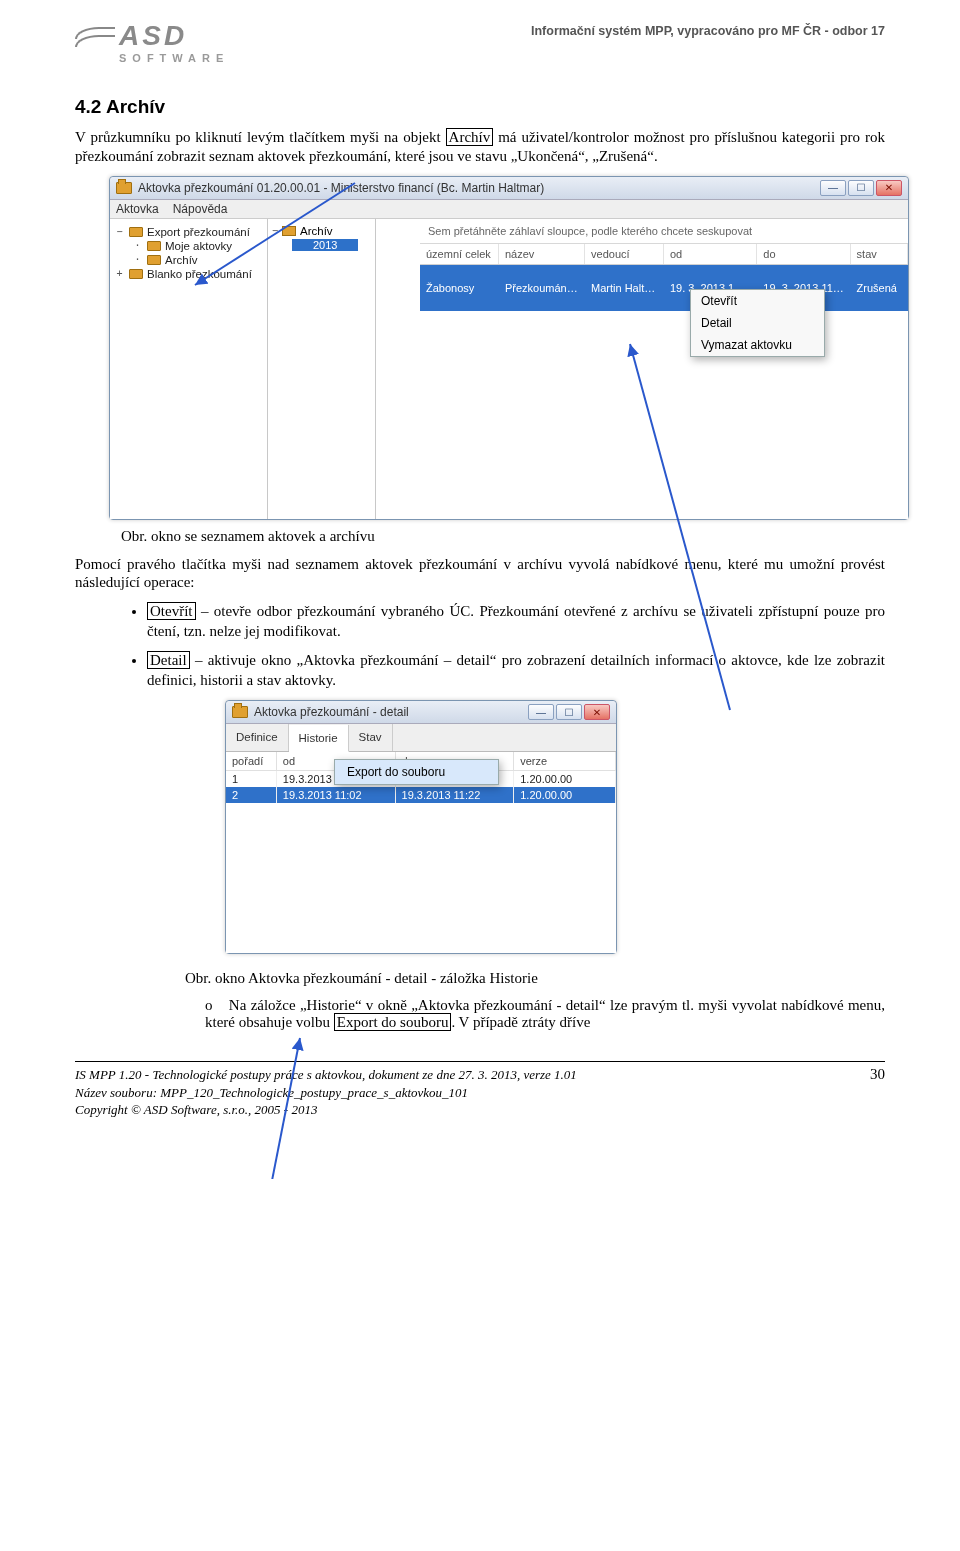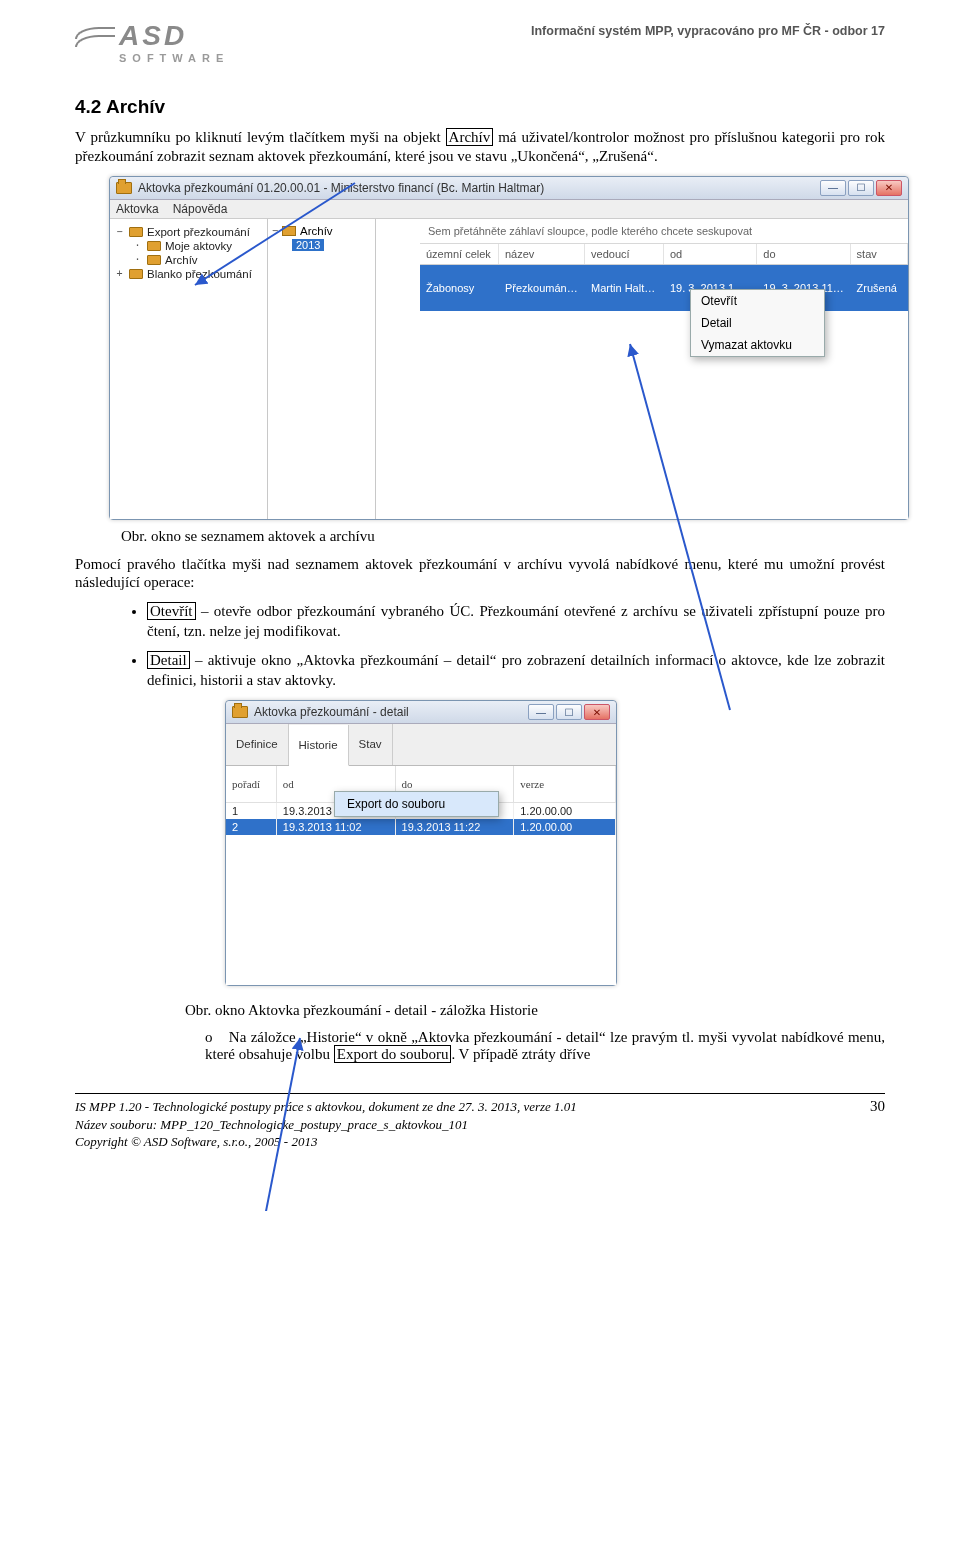--- a/index.html
+++ b/index.html
@@ -68,43 +68,43 @@
   .tree { width:158px; border-right:1px solid #c8c8c8; padding:6px 4px; font-size:11.5px; color:#222; min-height:300px;}
   .tree .folder { display:flex; align-items:center; gap:4px; padding:1px 0;}
   .tree .folder .sq { font-family:monospace; font-size:10px; color:#555; width:11px; text-align:center;}
   .tree .fico { width:14px; height:10px; background:#e0a030; border:1px solid #a06f10; border-radius:1px;}
   .tree .lbl { white-space:nowrap; }
   .tree .child { margin-left:18px; }
 
   .mid { width:108px; border-right:1px solid #c8c8c8; padding:6px 4px; min-height:300px;}
   .mid .node { font-size:11.5px; display:flex; align-items:center; gap:4px;}
   .mid .year { margin-left:20px; font-size:11px; margin-top:2px;}
-  .mid .year span { background:#2d71c9; color:#fff; padding:0 4px;}
+  .mid .year span { background:#2d71c9; color:#fff; padding:0 21px;}
 
   .list { flex:1; padding:0; min-height:300px; position:relative;margin-left:44px;}
   .list .drag { font-size:11px; color:#666; padding:6px 8px; border-bottom:1px solid #d8d8d8;}
   .list .cols { display:grid; grid-template-columns:1.1fr 1.2fr 1.1fr 1.3fr 1.3fr .8fr; font-size:11px; color:#555; border-bottom:1px solid #d0d0d0;}
   .list .cols div { padding:4px 6px; border-right:1px solid #e3e3e3;}
   .list .row { display:grid; grid-template-columns:1.1fr 1.2fr 1.1fr 1.3fr 1.3fr .8fr; font-size:11px; background:#2f71c9; color:#fff;}
   .list .row div { padding:17px 6px; overflow:hidden; white-space:nowrap; text-overflow:ellipsis;}
   .ctxmenu {
     position:absolute; top:70px; left:270px; width:135px;
     background:#f8f8f8; border:1px solid #9aa; box-shadow:2px 3px 8px rgba(0,0,0,.3);
     font-size:12px;
   }
   .ctxmenu div { padding:4px 10px; }
 
   
   .win2 { width:392px; }
   .tabs { display:flex; font-size:11.5px; color:#333; background:#efefef; border-bottom:1px solid #bbb;}
-  .tabs div { padding:14px 10px; border-right:1px solid #ccc;}
+  .tabs div { padding:7px 10px; border-right:1px solid #ccc;}
   .tabs .on { background:#fff; border-bottom:1px solid #fff; position:relative; top:1px;}
   .w2body { background:#fff; padding:0; }
   .w2cols { display:grid; grid-template-columns:.6fr 1.4fr 1.4fr 1.2fr; font-size:11px; color:#444;}
-  .w2cols div{ padding:12px 6px; border-right:1px solid #e0e0e0; border-bottom:1px solid #e0e0e0;font-family:Liberation Serif, serif;}
+  .w2cols div{ padding:3px 6px; border-right:1px solid #e0e0e0; border-bottom:1px solid #e0e0e0;}
   .w2row  { display:grid; grid-template-columns:.6fr 1.4fr 1.4fr 1.2fr; font-size:11px; color:#222;}
   .w2row div{ padding:2px 6px; border-right:1px solid #eee;}
   .w2row.sel{ background:#2f71c9; color:#fff;}
   .ctx2{
     position:absolute; margin-top:-44px; margin-left:108px;
     width:165px; background:#f8f8f8; border:1px solid #9aa;
     box-shadow:2px 3px 8px rgba(0,0,0,.3); font-size:12px;
   }
   .ctx2 div{ padding:5px 12px; background:#d8e8fb; }
 

